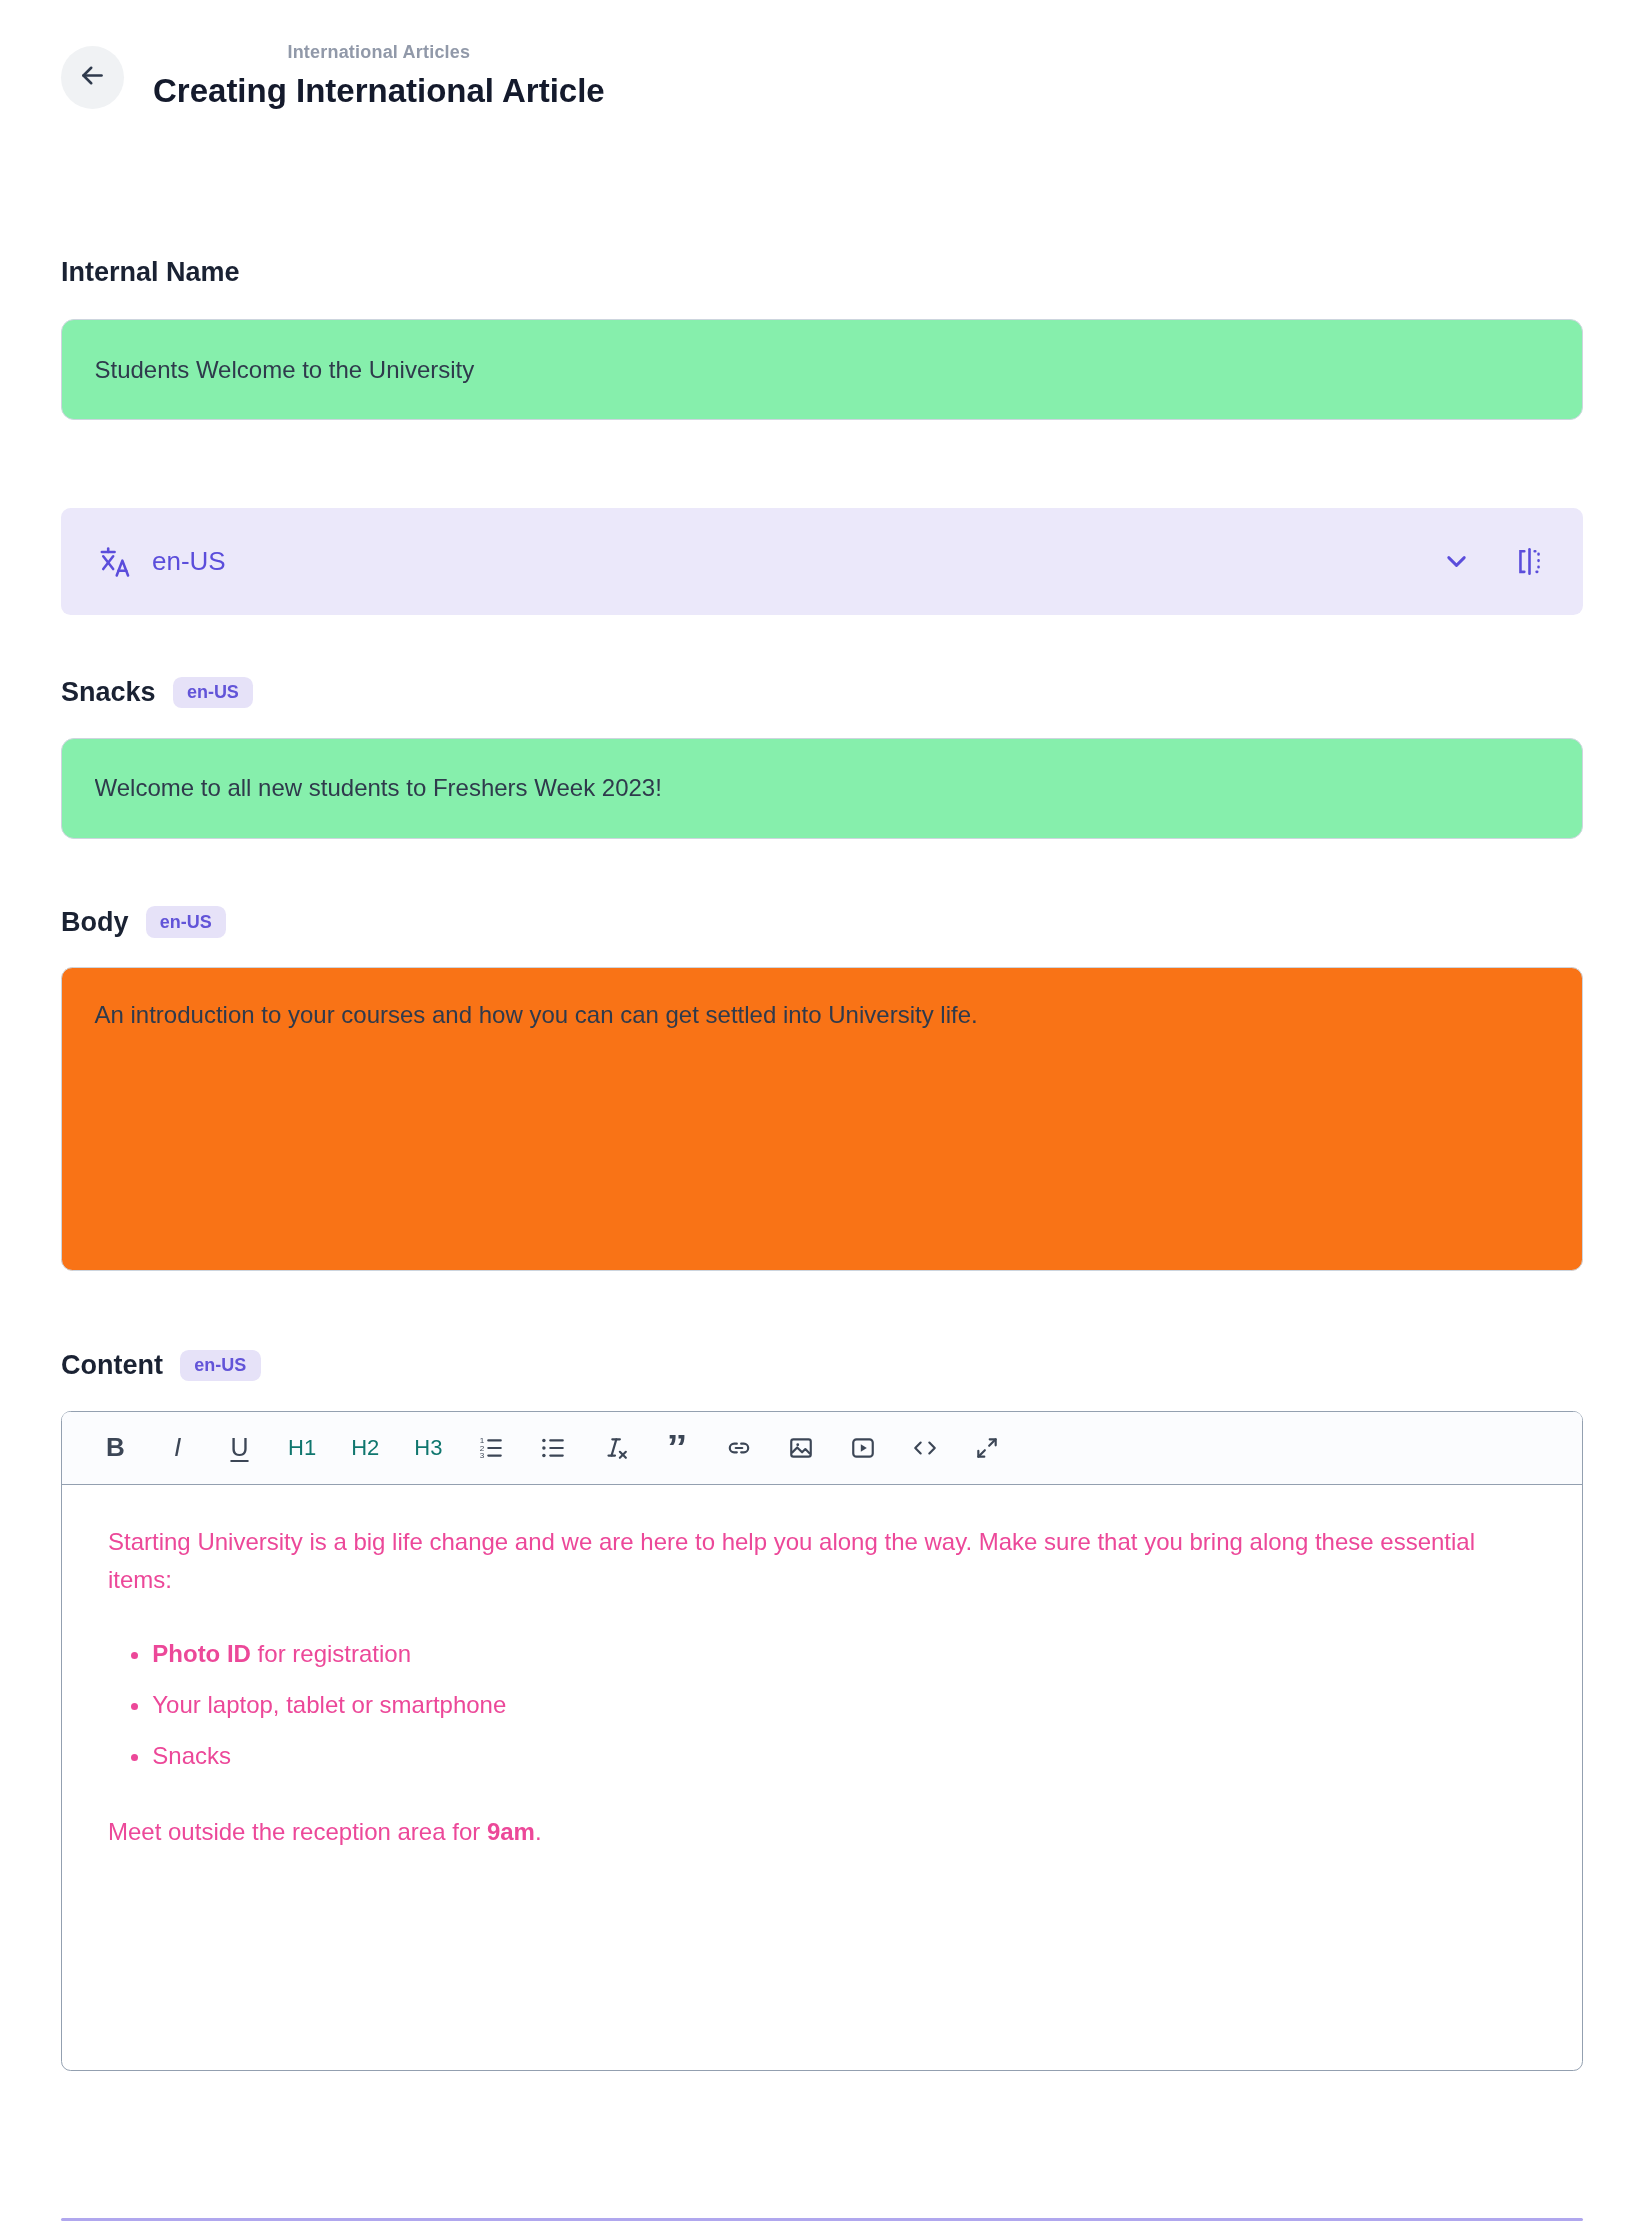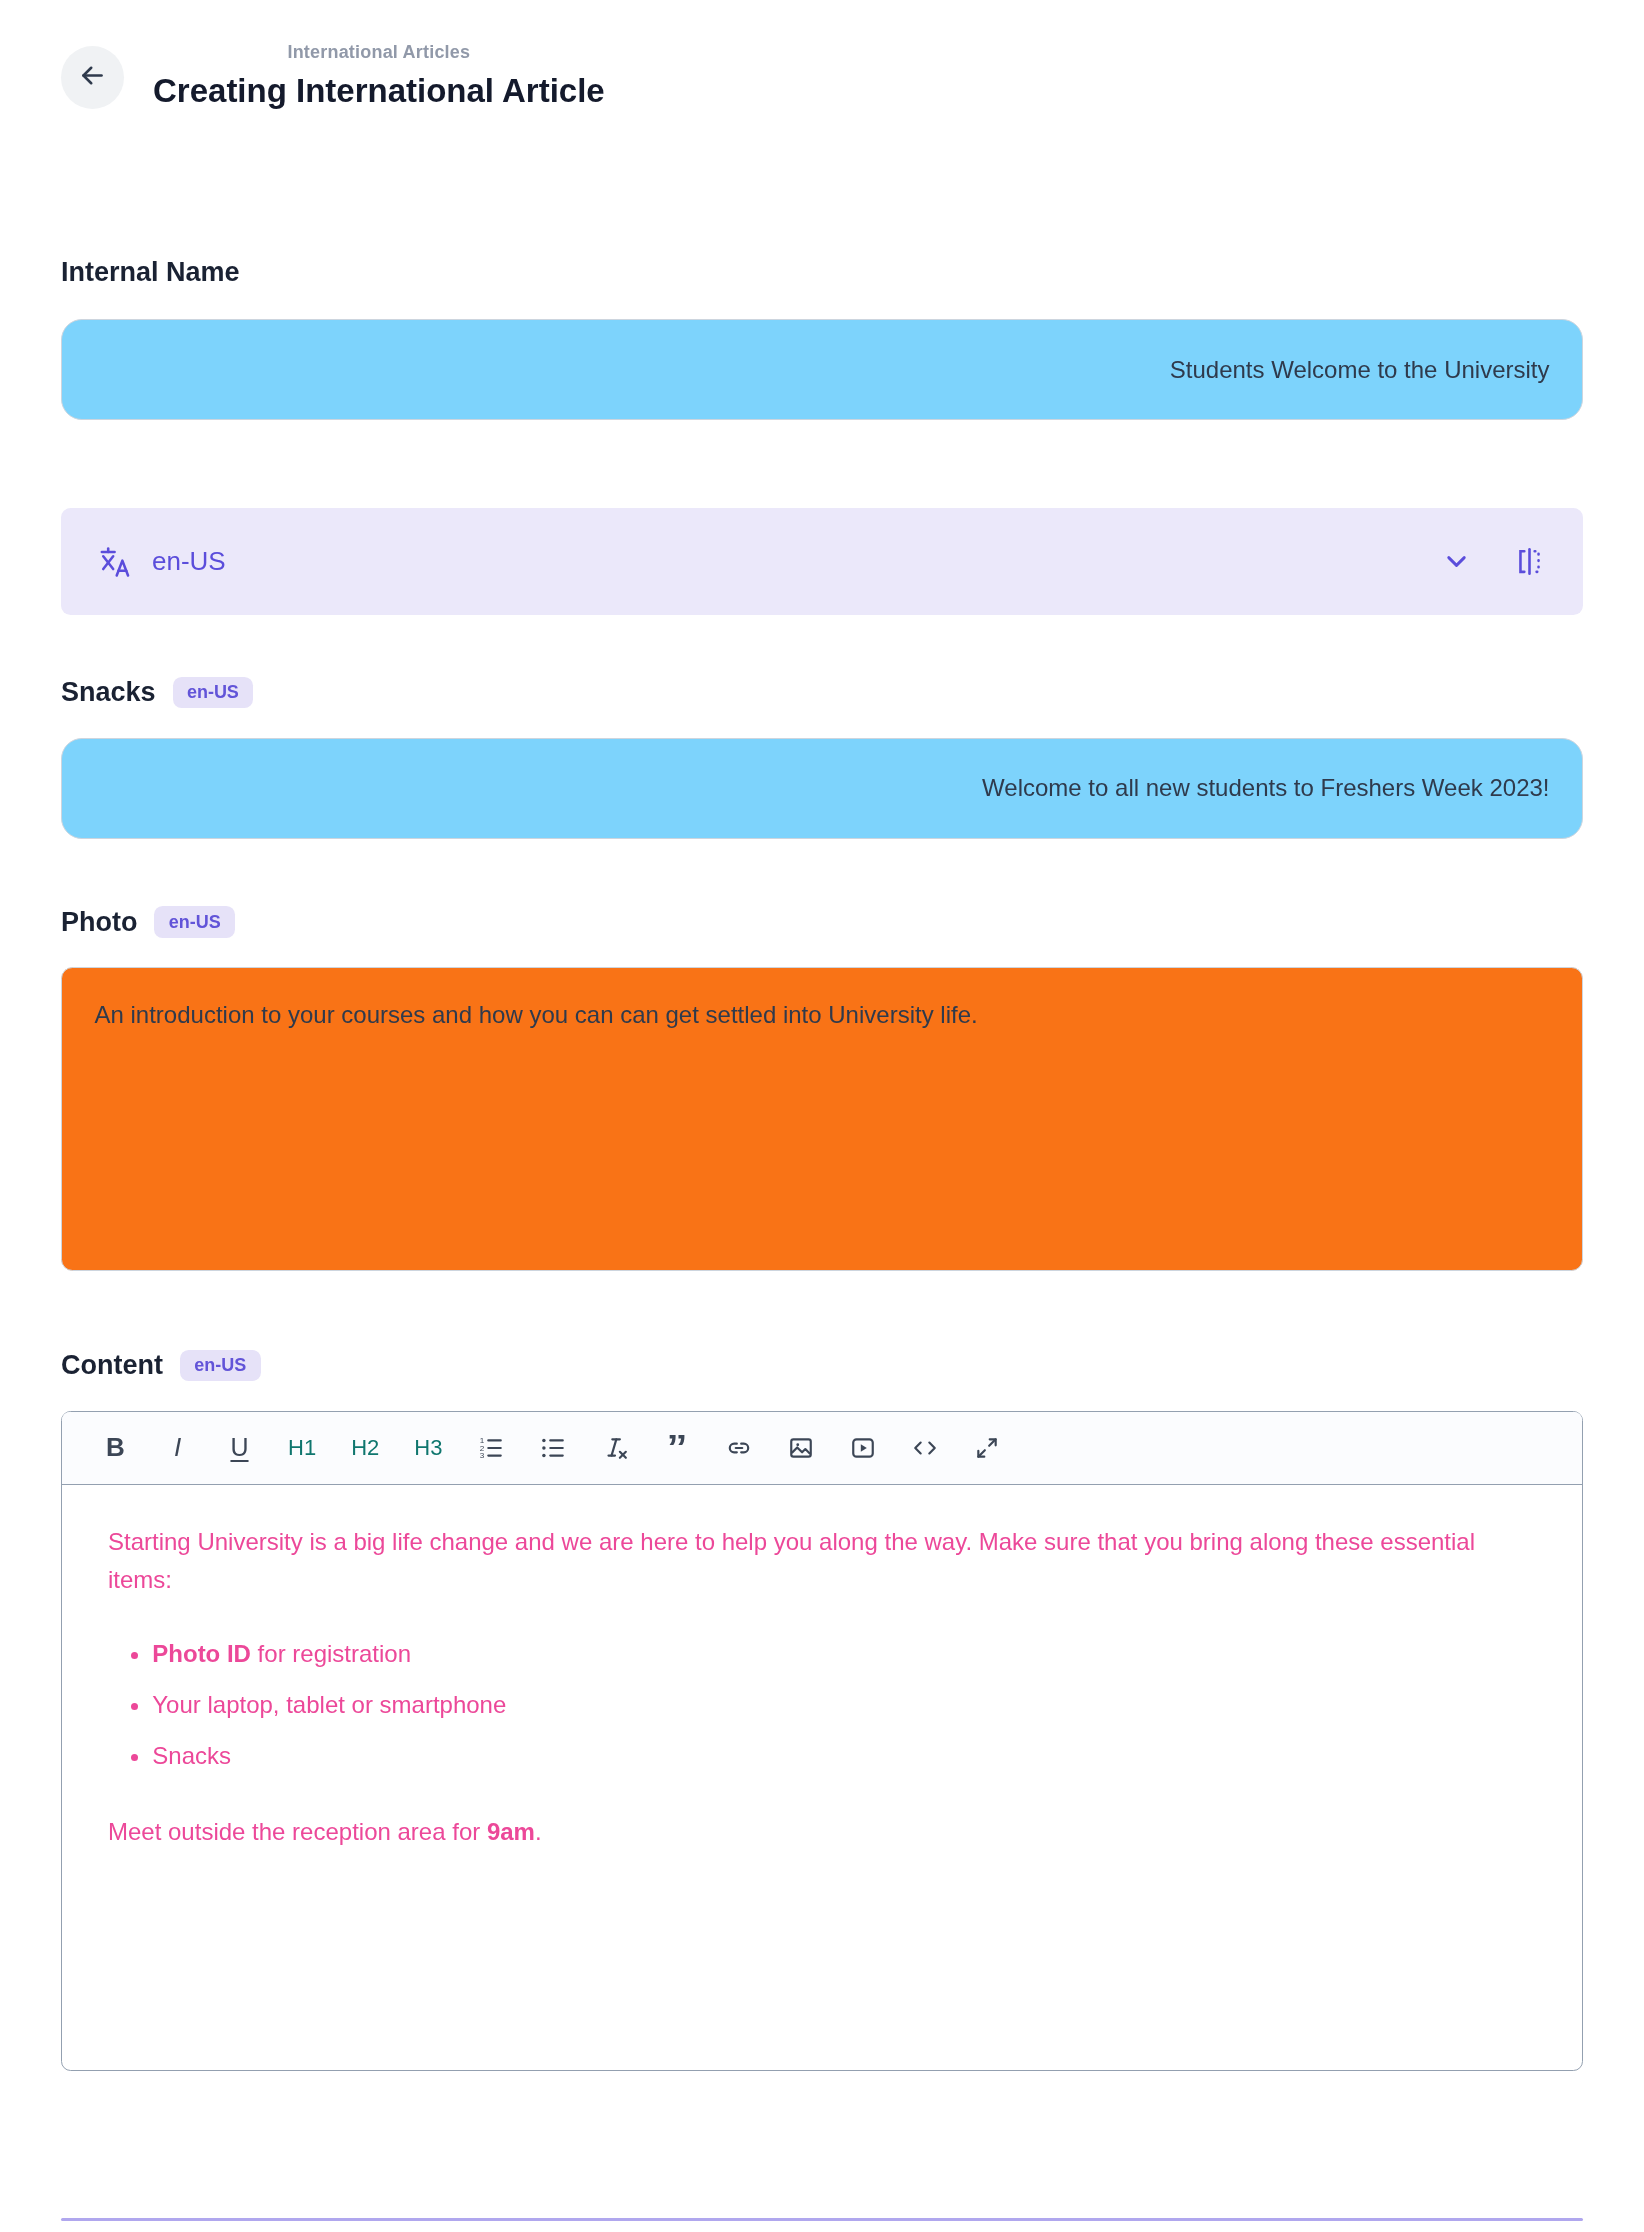--- a/index.html
+++ b/index.html
@@ -71,28 +71,27 @@
     font-size: 18px;
     font-weight: 700;
     padding: 6.7px 14.3px;
     border-radius: 8.6px;
     line-height: 1;
   }
   .text-input {
     width: 100%;
     height: 101px;
     border: 1.9px solid #cdd5de;
-    border-radius: 21px;
+    border-radius: 13px;
     padding: 0 32.5px;
     font-family: "Liberation Sans", sans-serif;
     font-size: 24px;
     color: #2f3a4c;
-    background: #7dd3fc;
+    background: #86efac;
     outline: none;
-    text-align: right;
   }
   .text-area {
     width: 100%;
     height: 304px;
     border: 1.9px solid #cdd5de;
     border-radius: 11.5px;
     padding: 29px 32.5px;
     font-family: "Liberation Sans", sans-serif;
     font-size: 24px;
     line-height: 1.5;
@@ -279,21 +278,21 @@
   <section class="sec-title">
     <div class="label-row">
       <label class="field-label">Snacks</label>
       <span class="locale-badge">en-US</span>
     </div>
     <input type="text" class="text-input" value="Welcome to all new students to Freshers Week 2023!" style="">
   </section>
 
   <section class="sec-body">
     <div class="label-row">
-      <label class="field-label">Photo</label>
+      <label class="field-label">Body</label>
       <span class="locale-badge">en-US</span>
     </div>
     <textarea class="text-area" style="">An introduction to your courses and how you can can get settled into University life.</textarea>
   </section>
 
   <section class="sec-content">
     <div class="label-row">
       <label class="field-label">Content</label>
       <span class="locale-badge">en-US</span>
     </div>

